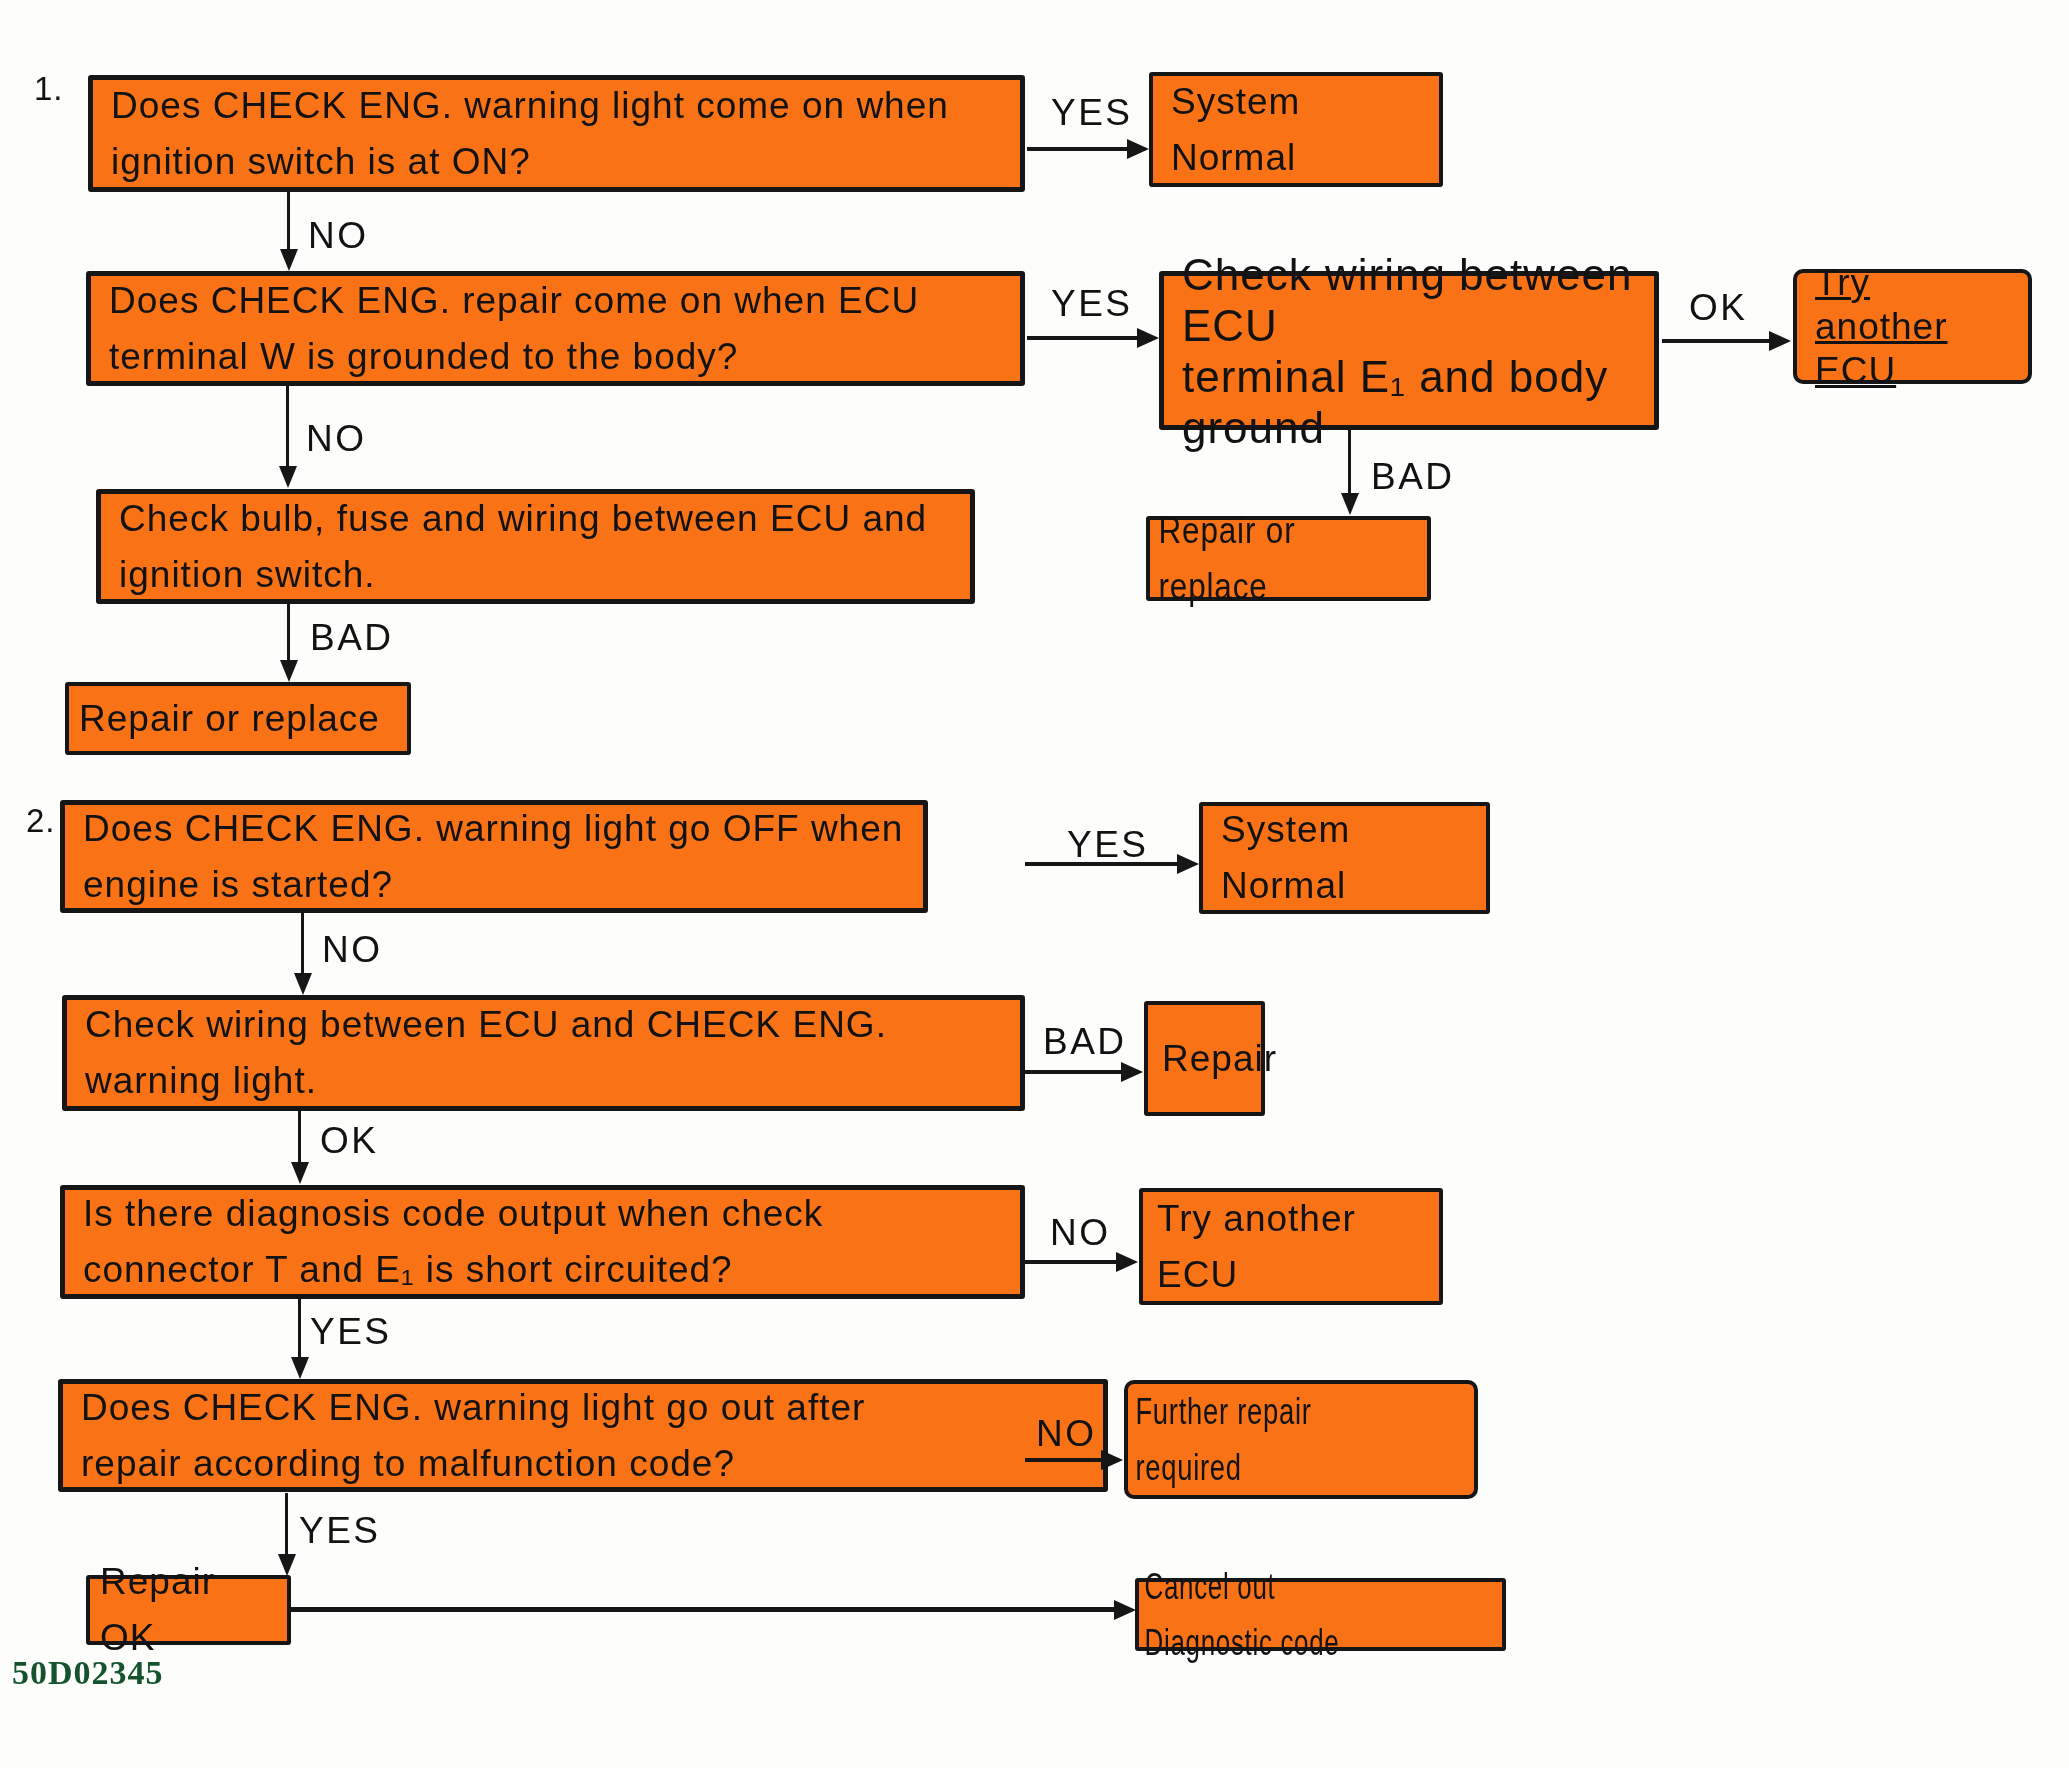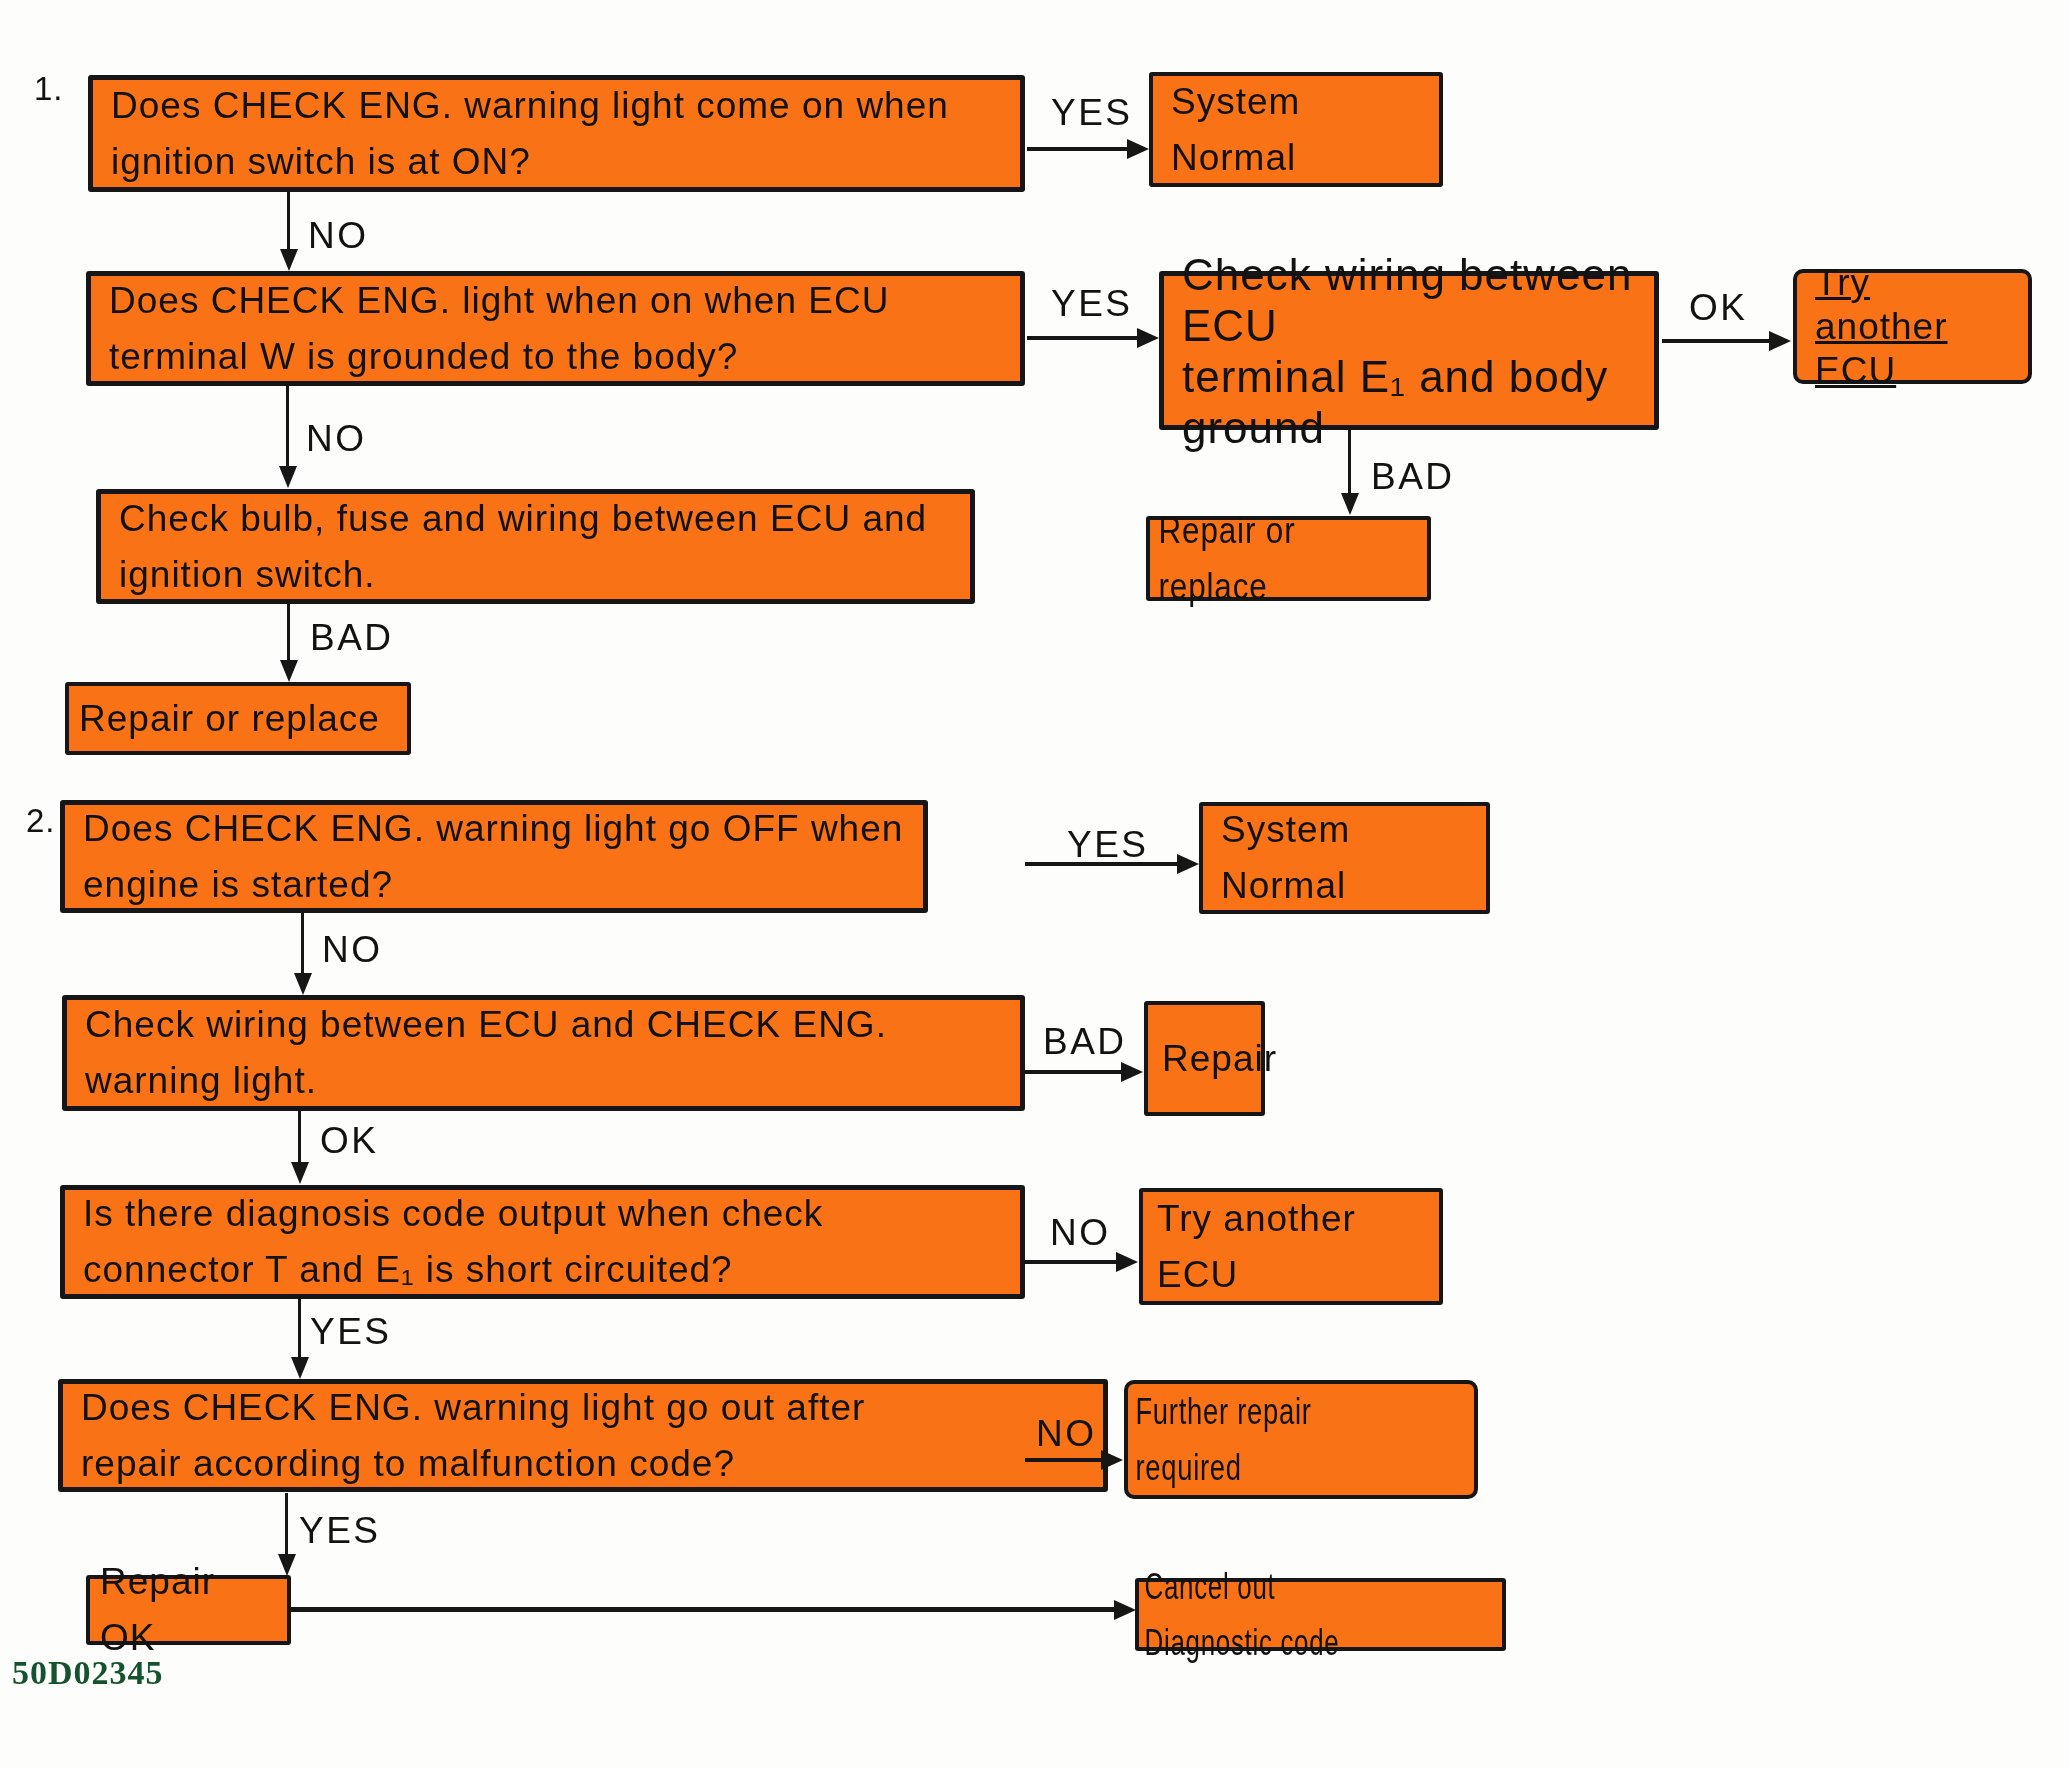--- a/index.html
+++ b/index.html
@@ -60,21 +60,21 @@
   <span class="edge-label" style="left:1051px;top:92px">YES</span>
 
   <div class="box thin" style="left:1149px;top:72px;width:294px;height:115px">
     <span class="t">System Normal</span>
   </div>
 
   <div class="va" style="left:287px;top:192px;height:57px"></div>
   <span class="edge-label" style="left:308px;top:215px">NO</span>
 
   <div class="box" style="left:86px;top:271px;width:939px;height:115px">
-    <span class="t">Does CHECK ENG. light when on when ECU
+    <span class="t">Does CHECK ENG. repair come on when ECU
 terminal W is grounded to the body?</span>
   </div>
 
   <div class="ha" style="left:1027px;top:336px;width:110px"></div>
   <span class="edge-label" style="left:1051px;top:283px">YES</span>
 
   <div class="box" style="left:1159px;top:271px;width:500px;height:159px">
     <span class="t tight">Check wiring between ECU
 terminal E₁ and body
 ground</span>

